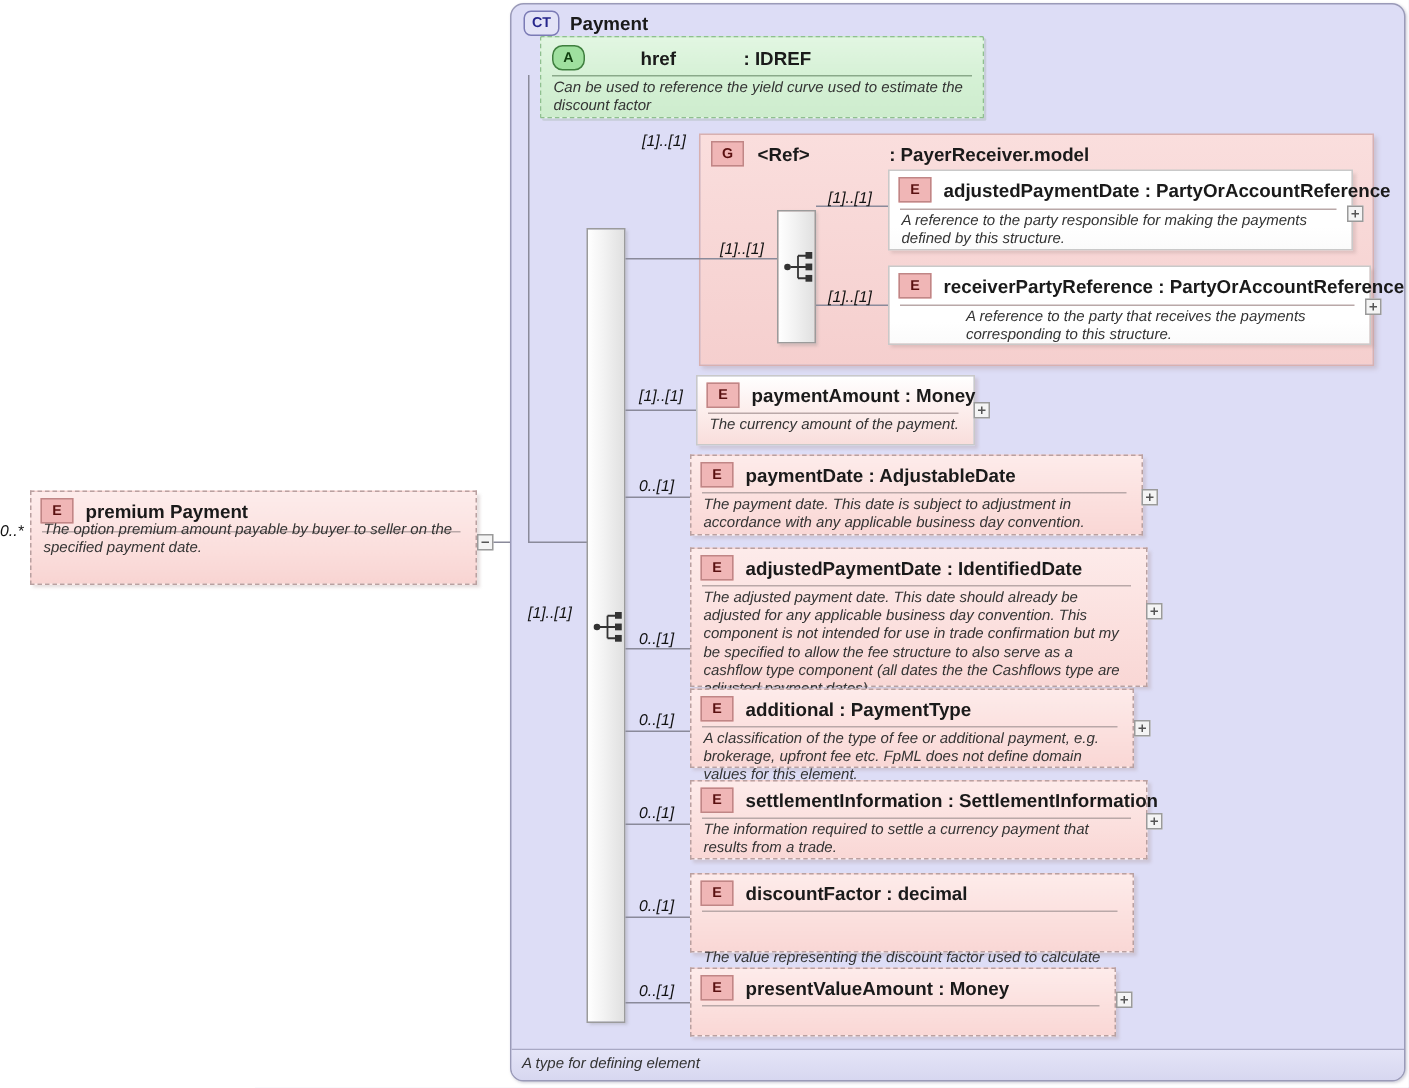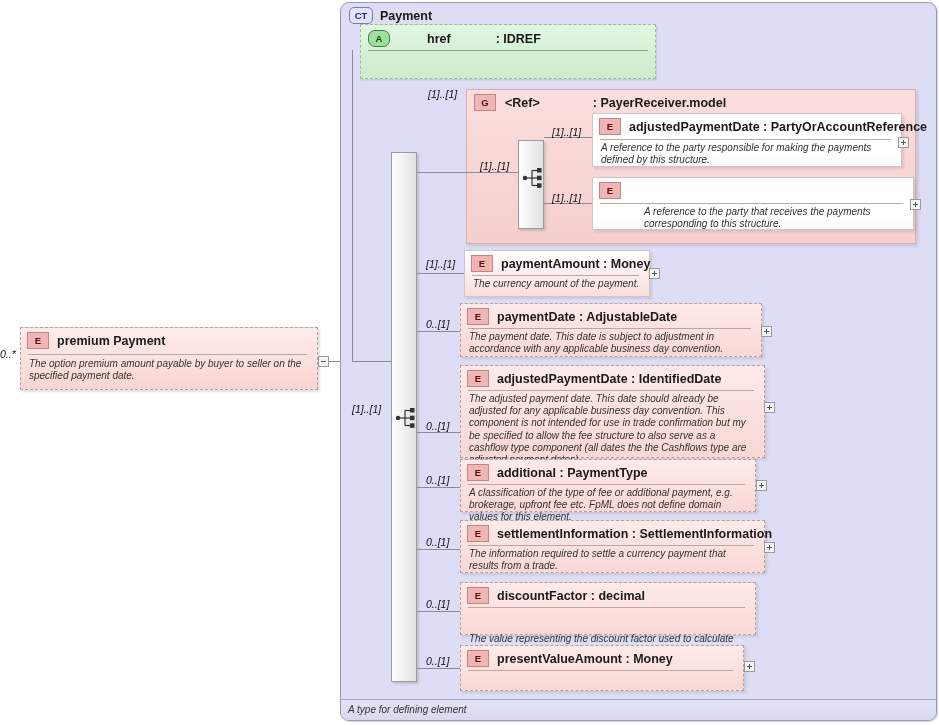--- a/index.html
+++ b/index.html
@@ -270,21 +270,21 @@
 <div id="canvas">
 
   <div class="card-lbl" style="left:0px; top:348px; width:18px; font-size:10.5px; font-style:italic; color:#111;">0..*</div>
 
   <div class="premium-box">
     <div class="el-hdr">
       <span class="badge badge-e">E</span>
       <span class="ttl"><span>premium</span> <span>Payment</span></span>
     </div>
     <div class="el-rule" style="top:26px;"></div>
-    <div class="el-doc doc" style="top:30px;font-style:italic;">The option premium amount payable by buyer to seller on the specified payment date.</div>
+    <div class="el-doc doc" style="top:20px;font-style:italic;">The option premium amount payable by buyer to seller on the specified payment date.</div>
   </div>
 
   <div class="pm" style="left:318px; top:356px;"></div>
   <div class="ln ln-h" style="left:329px; top:361px; width:12px;"></div>
 
   <div class="ct-wrap">
     <div class="ct-header">
       <span class="badge badge-ct">CT</span>
       <span class="ttl">Payment</span>
     </div>
@@ -293,20 +293,21 @@
     </div>
   </div>
 
   <div class="attr-box">
     <div class="attr-hdr">
       <span class="badge badge-a">A</span>
       <span class="ttl" style="margin-left:4px;padding-left:24px;">href</span>
       <span class="ttl" style="margin-left:36px;">: IDREF</span>
     </div>
     <div class="attr-rule"></div>
+    <div class="attr-doc doc">Can be used to reference the yield curve used to estimate the discount factor</div>
   </div>
 
   <div class="ln ln-v" style="left:352px; top:50px; width:1px; height:312px;"></div>
   <div class="ln ln-h" style="left:352px; top:361px; width:48px;"></div>
 
   <div class="seq-bar" style="left:391px; top:152px; width:26px; height:530px;"></div>
   <div class="card-lbl" style="left:352px; top:403px; width:38px; font-size:10.5px; font-style:italic; color:#111;">[1]..[1]</div>
   <svg class="seq-icon" width="26" height="26" viewBox="0 0 26 26" style="left:394px; top:405px;">
     <circle cx="4" cy="13" r="2.2" fill="#333"></circle>
     <line x1="6" y1="13" x2="11" y2="13" stroke="#333" stroke-width="1.2"></line>
@@ -355,20 +356,21 @@
     <div class="el-rule" style="top:25px;"></div>
     <div class="el-doc doc" style="top:28px;">A reference to the party responsible for making the payments defined by this structure.</div>
   </div>
   <div class="pm plus" style="left:898px; top:137px;"></div>
 
   <div class="ln ln-h" style="left:544px; top:203px; width:48px;"></div>
   <div class="card-lbl" style="left:552px; top:192px; width:38px; font-size:10.5px; font-style:italic; color:#111;">[1]..[1]</div>
   <div class="el-box el-white" style="left:592px; top:177px; width:322px; height:53px;">
     <div class="el-hdr">
       <span class="badge badge-e">E</span>
+      <span class="ttl"><span>receiverPartyReference</span> <span>: PartyOrAccountReference</span></span>
     </div>
     <div class="el-rule" style="top:25px;"></div>
     <div class="el-doc doc" style="top:28px;margin-left:43px;">A reference to the party that receives the payments corresponding to this structure.</div>
   </div>
   <div class="pm plus" style="left:910px; top:199px;"></div>
 
   <div class="ln ln-h" style="left:417px; top:273px; width:47px;"></div>
   <div class="card-lbl" style="left:426px; top:258px; width:38px; font-size:10.5px; font-style:italic; color:#111;">[1]..[1]</div>
   <div class="el-box el-solid" style="left:464px; top:250px; width:186px; height:47px;">
     <div class="el-hdr">

